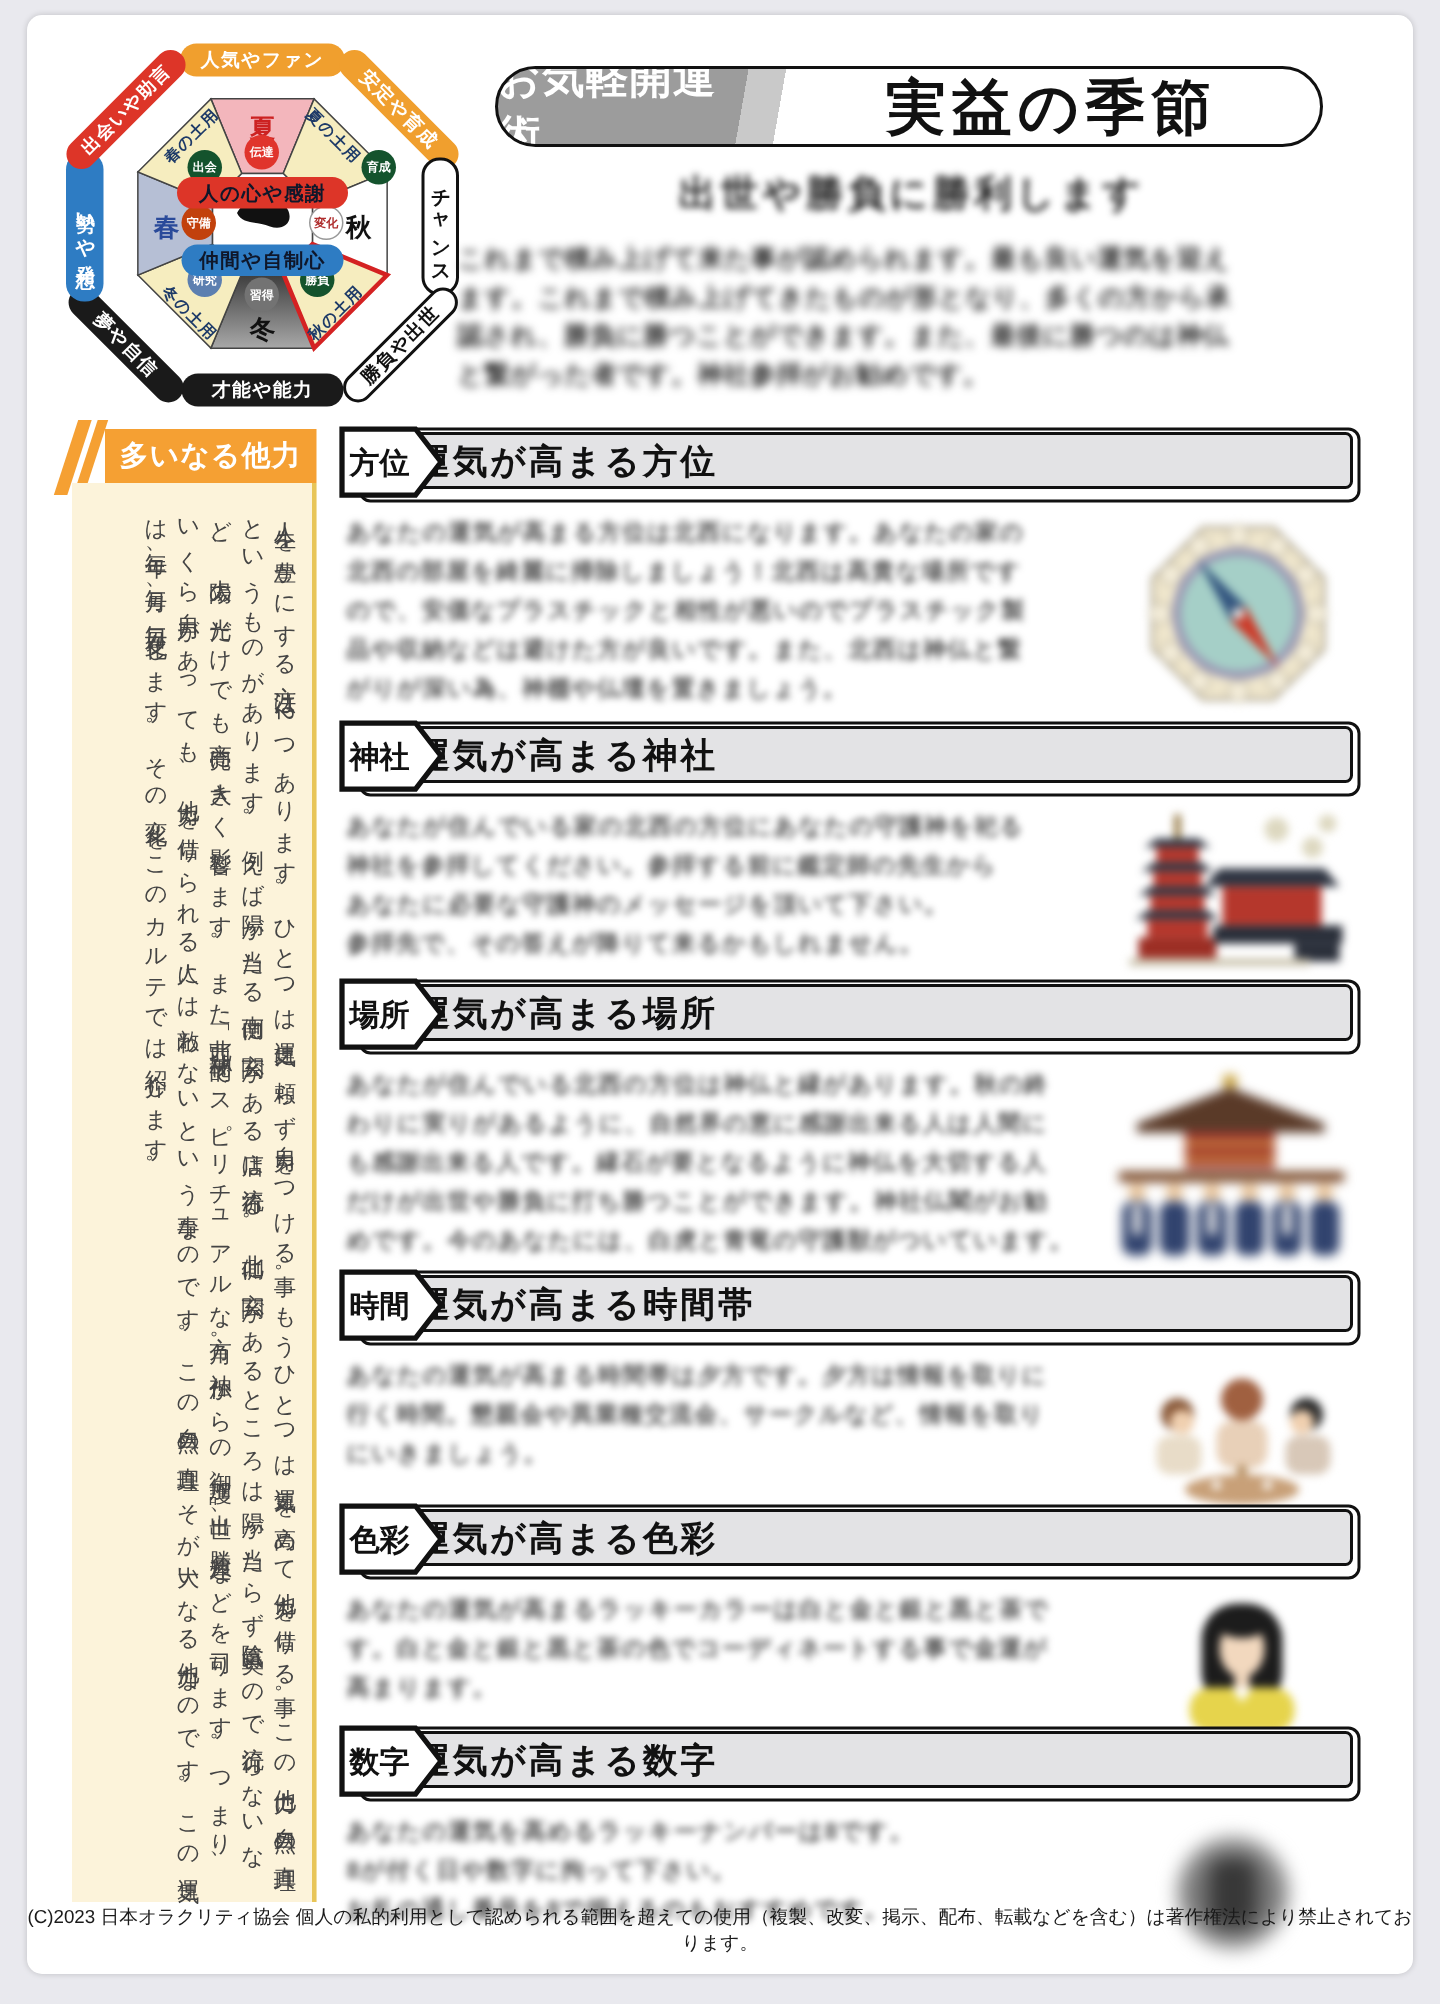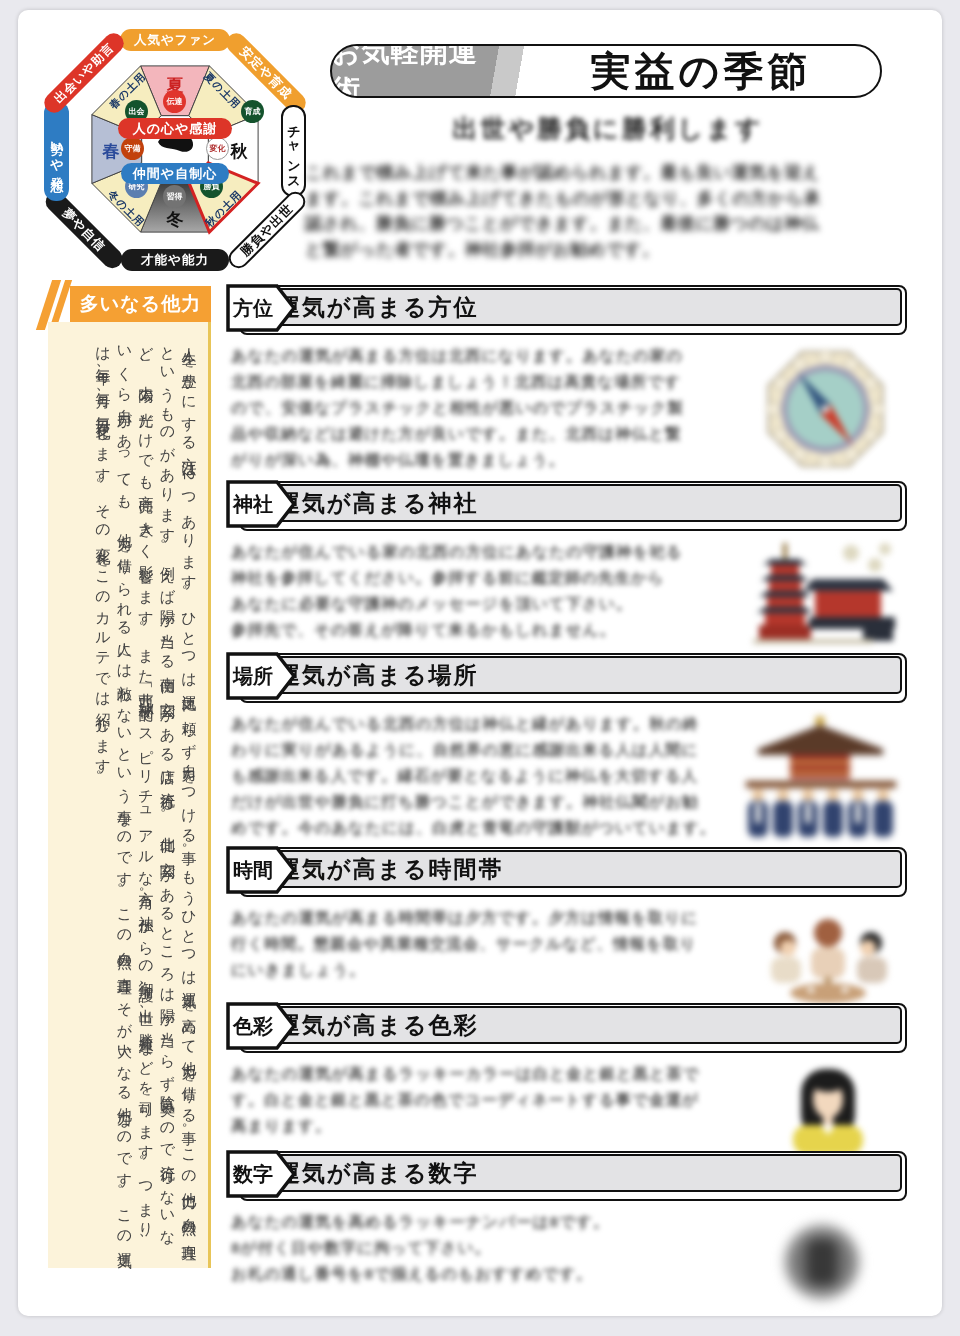--- a/index.html
+++ b/index.html
@@ -47,21 +47,21 @@
     position:absolute; width:26px; height:26px; display:flex; align-items:center;
     justify-content:center; font-size:17px; font-weight:900;
   }
   .dg-doyo {
     position:absolute; width:72px; height:14px; display:flex; align-items:center;
     justify-content:center; font-size:10.5px; font-weight:bold; color:#1d3a68;
     letter-spacing:1px; white-space:nowrap;
   }
   .dg-center {
     position:absolute; display:flex; align-items:center; justify-content:center;
-    color:#ffffff; font-weight:bold; font-size:13px; border-radius:11px; letter-spacing:1px;
+    color:#0f172a; font-weight:bold; font-size:13px; border-radius:11px; letter-spacing:1px;
   }
 
   
   .hdr-pill {
     position:absolute; left:312px; top:34px; width:552px; height:54px;
     border:2.5px solid #111; border-radius:27px;
     background:linear-gradient(100deg,#9c9c9c 0 30%,#c9c9c9 30% 34.5%,#fff 34.5%);
     overflow:hidden;
   }
   .hdr-badge {
@@ -451,13 +451,14 @@
             </radialGradient>
           </defs>
           <circle cx="55" cy="47" r="38" fill="url(#numg)"></circle>
           <rect x="40" y="24" width="30" height="46" rx="9" fill="#383838"></rect>
         </svg>
       </div>
     </div>
 
   </div>
 
+  <div class="footer">(C)2023 日本オラクリティ協会 個人の私的利用として認められる範囲を超えての使用（複製、改変、掲示、配布、転載などを含む）は著作権法により禁止されております。</div>
 </div>
 
 </body></html>

